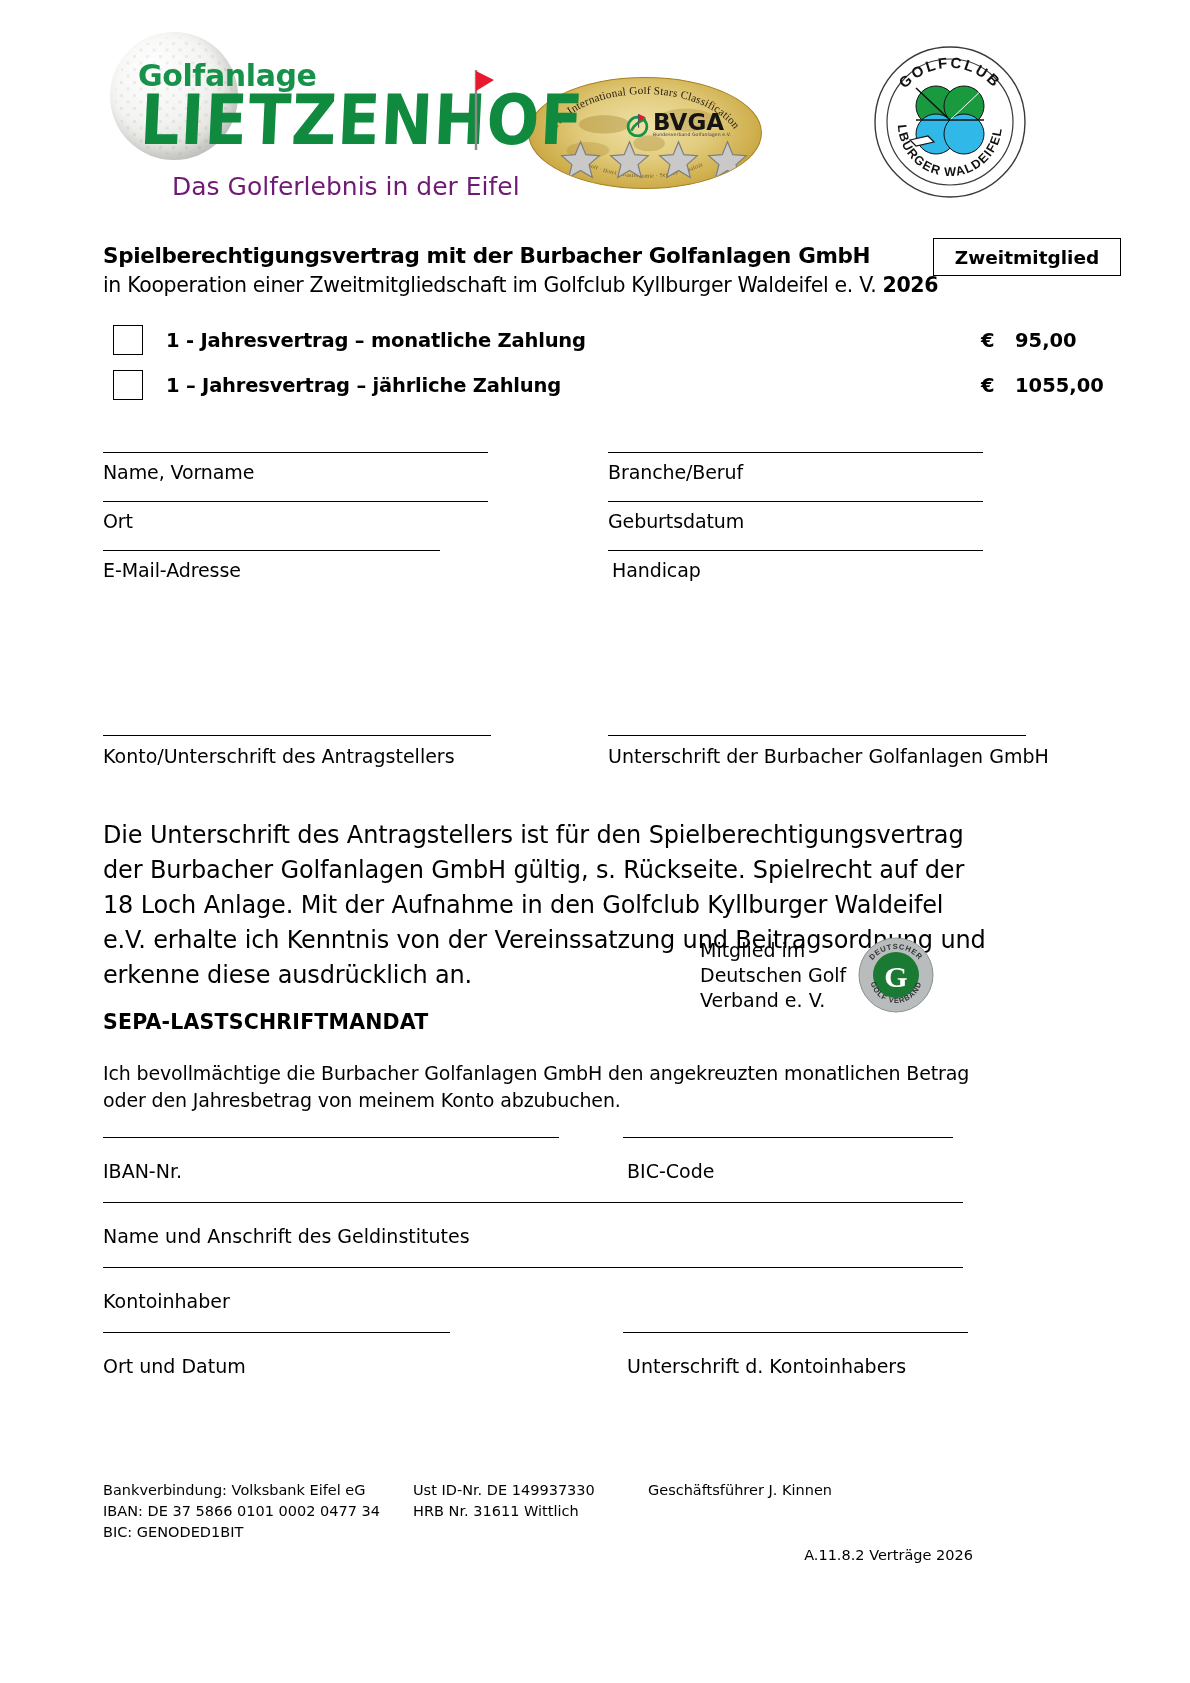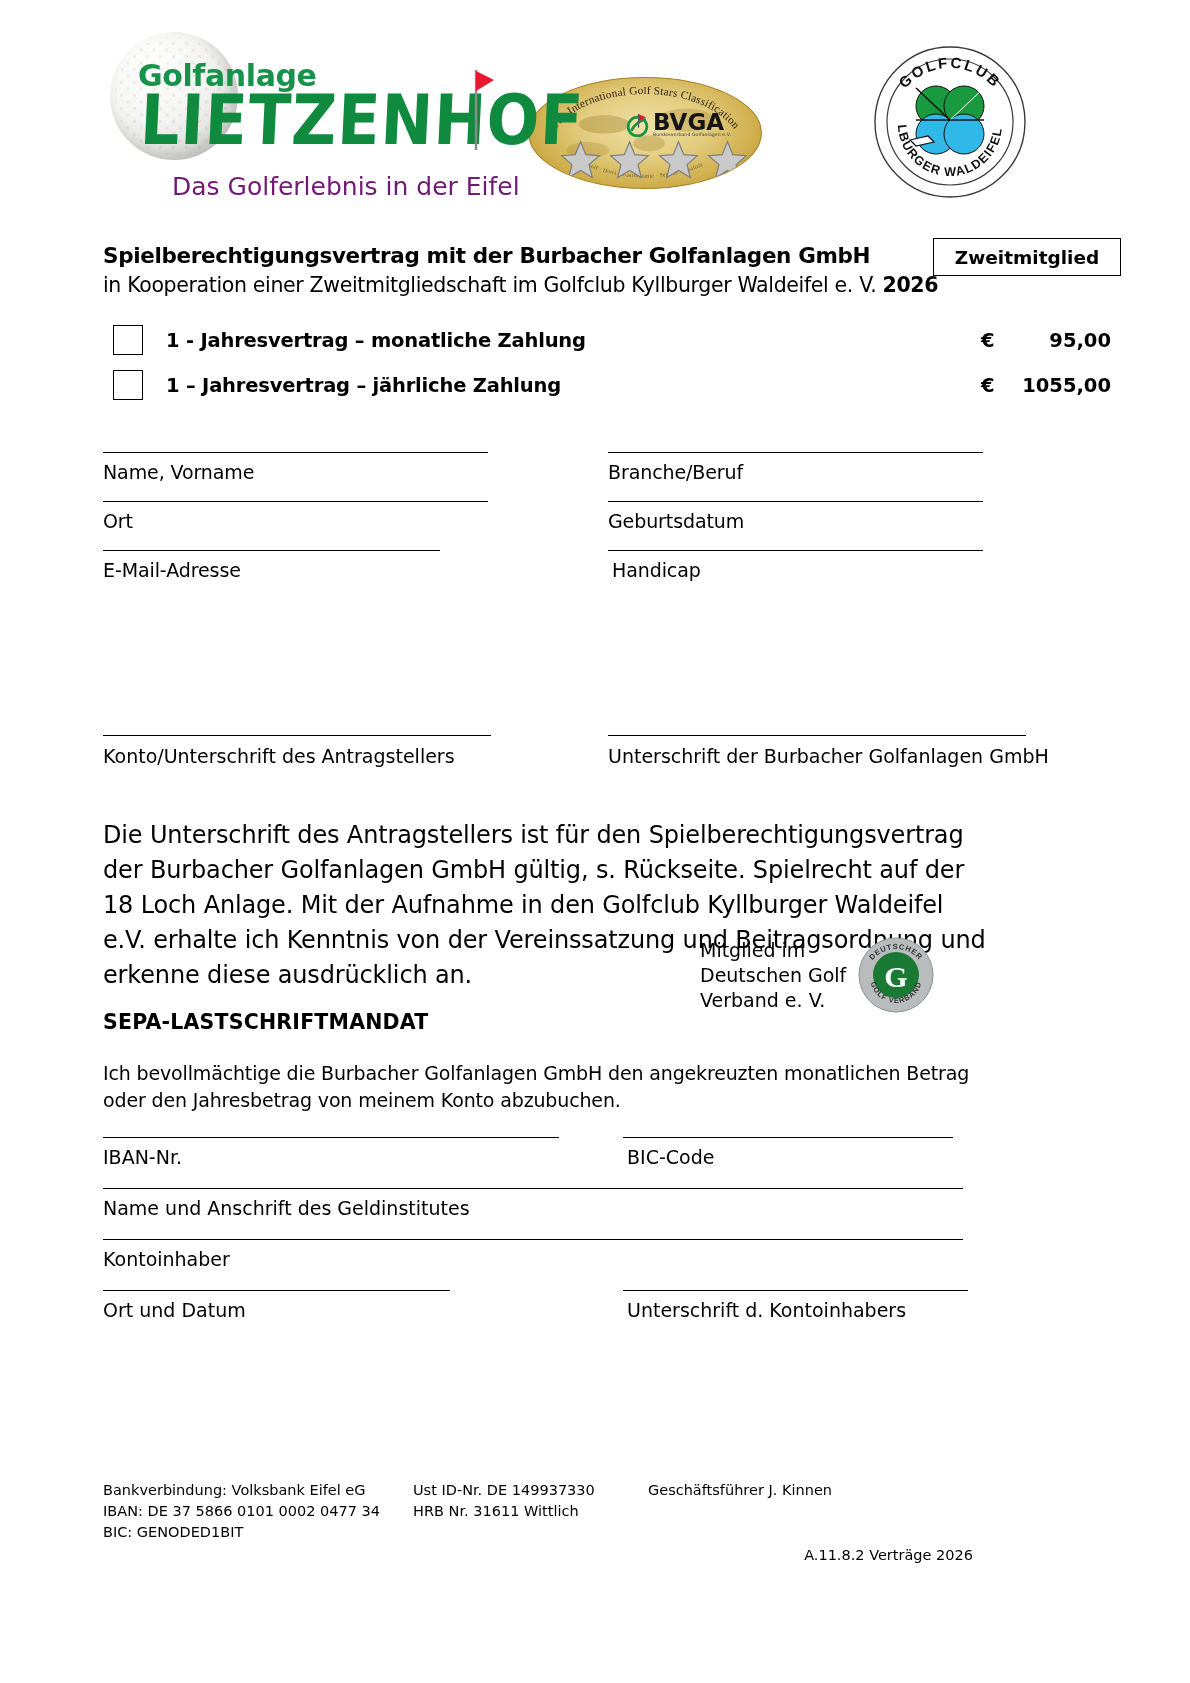--- a/index.html
+++ b/index.html
@@ -250,21 +250,20 @@
     font-weight: bold;
     font-size: 19.5px;
     width: 34px;
     text-align: left;
   }
   .opt-price {
     font-family: "DejaVu Sans", sans-serif;
     font-weight: bold;
     font-size: 19.5px;
     width: 96px;
-    text-align: right;
     padding-right: 12px;
   }
 
   
   .fields {
     position: absolute;
     left: 103px;
     top: 452px;
     width: 990px;
   }
@@ -367,21 +366,21 @@
     position: absolute;
     left: 103px;
     top: 1137px;
     width: 990px;
   }
   .sf-row { margin-bottom: 20px; display: flex; }
   .sf-a { width: 520px; }
   .sf-b { width: 470px; }
   .sf-rule { border-top: 1.7px solid #000; height: 0; }
   .sf-label {
-    margin-top: 8px;
+    margin-top: 22px;
     font-family: "DejaVu Sans", sans-serif;
     font-size: 19px;
     white-space: nowrap;
   }
   .sf-wide .sf-rule { width: 860px; }
 
   
   .footer {
     position: absolute;
     left: 103px;

